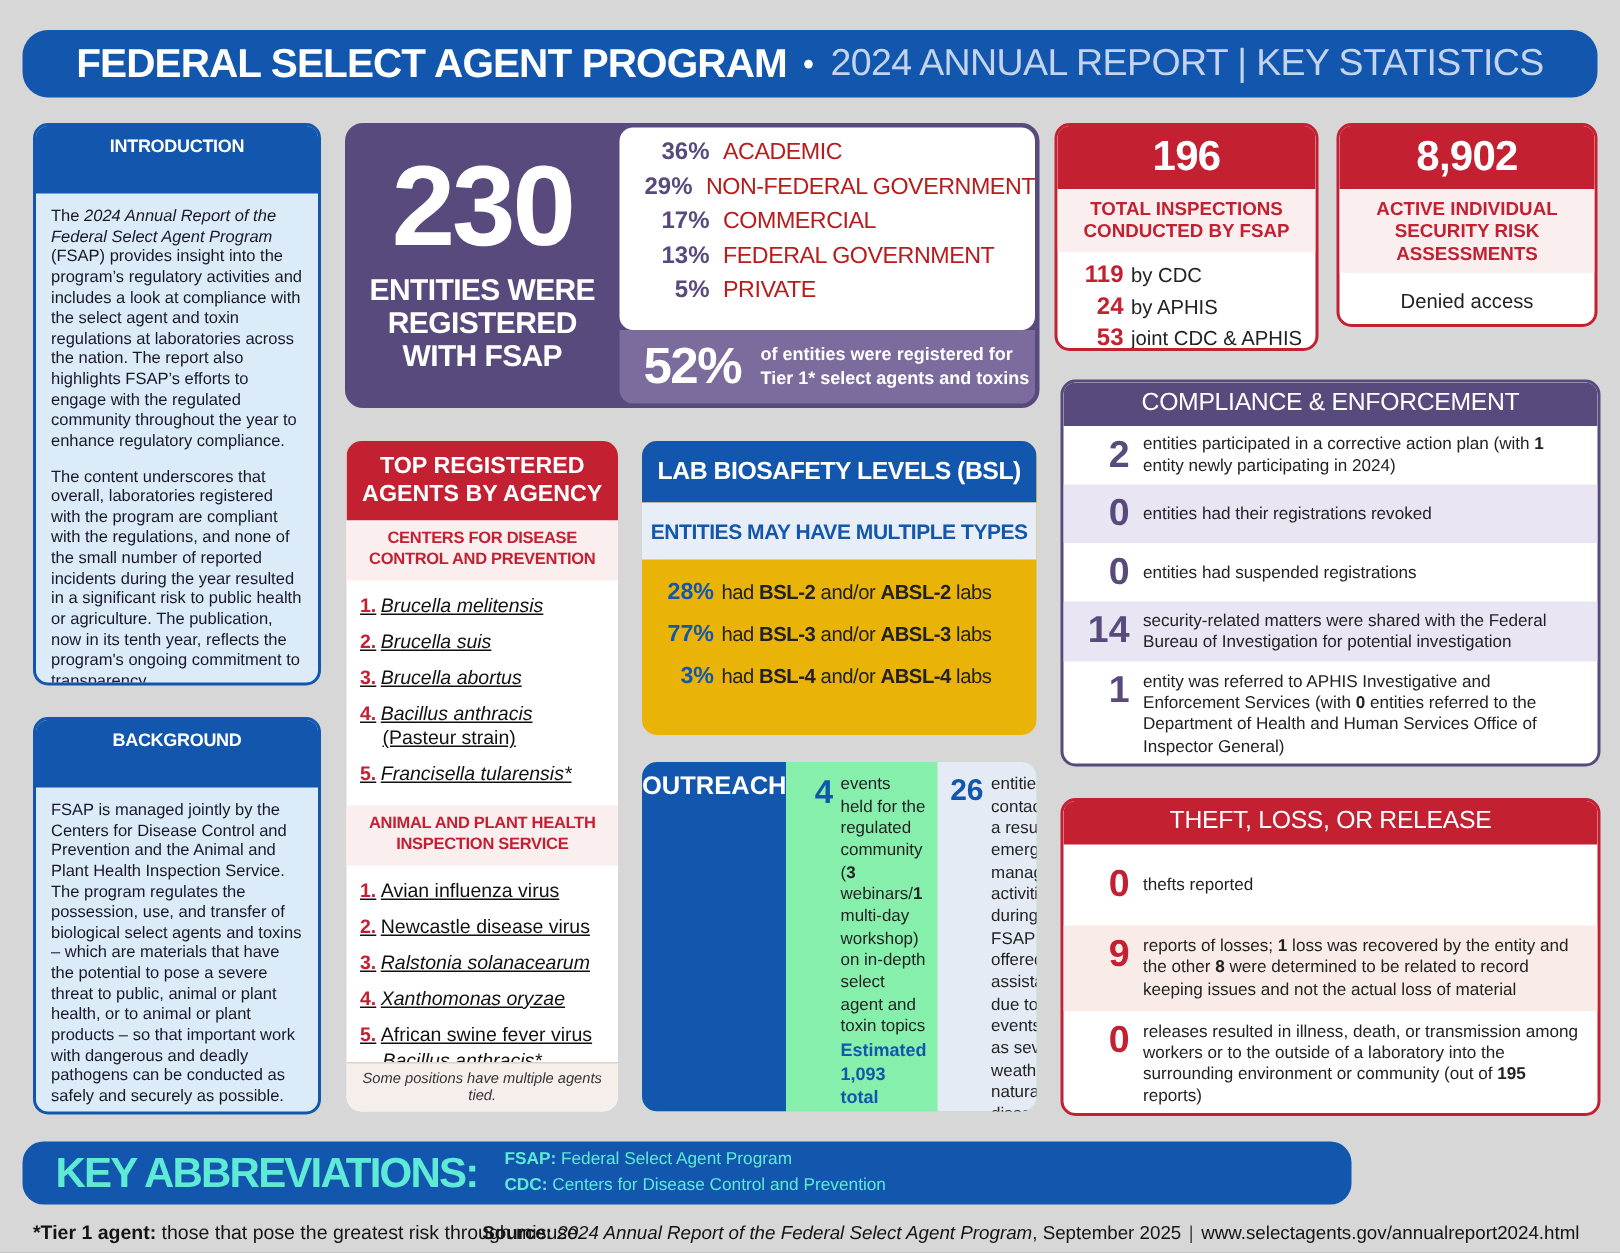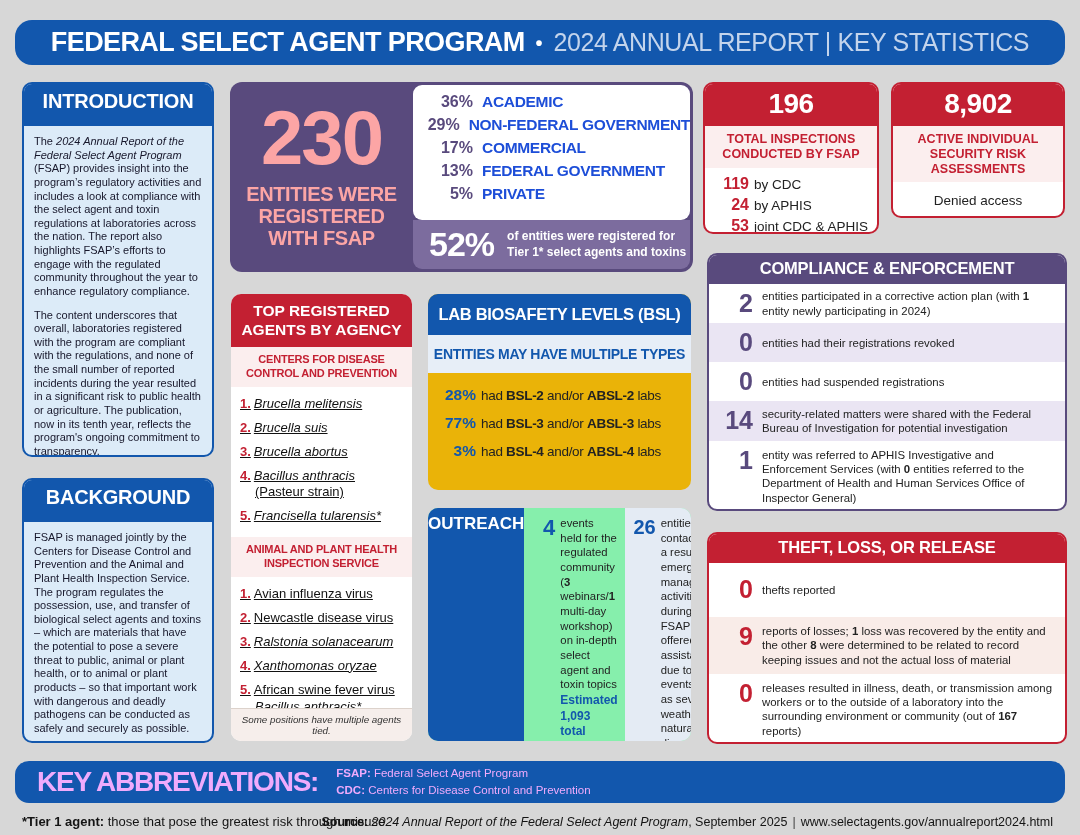--- a/index.html
+++ b/index.html
@@ -24,38 +24,38 @@
     border-radius:17px;display:flex;align-items:center;justify-content:center;gap:11px;}
   .banner-main{color:#fff;font-weight:800;font-size:27px;letter-spacing:-0.6px;white-space:nowrap;}
   .banner-bullet{color:#fff;font-weight:800;font-size:20px;padding-top:2px;}
   .banner-sub{color:#c3d4ec;font-weight:500;font-size:25px;letter-spacing:-0.4px;white-space:nowrap;}
 
   
   .panel{position:absolute;border-radius:10px;overflow:hidden;}
 
   
   .blue-panel{background:var(--blue-light);border:2px solid var(--blue);}
-  .blue-head{background:var(--blue);color:#fff;font-weight:800;font-size:20px;text-align:center;
-    padding:6px 0 13px;letter-spacing:-0.2px;}
+  .blue-head{background:var(--blue);color:#fff;font-weight:800;font-size:12px;text-align:center;
+    padding:6px 0 25px;letter-spacing:-0.2px;}
   .blue-body{padding:9px 9px 6px 10px;font-size:11px;line-height:1.24;color:#17172b;}
   .blue-body p+p{margin-top:10px;}
   .intro{left:22px;top:82px;width:192px;height:375px;}
   .background{left:22px;top:478px;width:192px;height:265px;}
 
   
   .entities{position:absolute;left:230px;top:82px;width:463px;height:190px;background:var(--purple);border-radius:12px;}
   .entities-left{position:absolute;left:0;top:0;width:183px;height:100%;display:flex;flex-direction:column;
-    align-items:center;justify-content:center;color:#fca5a5;}
+    align-items:center;justify-content:center;color:#ffffff;}
   .entities-number{font-size:76px;font-weight:800;line-height:0.88;letter-spacing:-2px;}
   .entities-caption{margin-top:11px;font-size:20px;font-weight:700;line-height:1.1;text-align:center;letter-spacing:-0.4px;}
   .entities-white{position:absolute;left:183px;top:3px;right:3px;height:135px;background:#fff;border-radius:9px;
     padding:8px 0 0 12px;}
   .cat-row{display:flex;align-items:baseline;height:23px;}
   .cat-pct{width:48px;text-align:right;color:var(--purple);font-weight:800;font-size:16px;}
-  .cat-label{margin-left:9px;color:#1d4ed8;font-weight:700;font-size:15.5px;letter-spacing:-0.3px;white-space:nowrap;}
+  .cat-label{margin-left:9px;color:#b91c1c;font-weight:400;font-size:15.5px;letter-spacing:-0.3px;white-space:nowrap;}
   .tier-band{position:absolute;left:183px;right:3px;bottom:3px;height:49px;background:var(--purple-light);
     border-radius:0 0 9px 9px;display:flex;align-items:center;color:#fff;}
   .tier-pct{font-size:34px;font-weight:800;margin-left:16px;letter-spacing:-1px;}
   .tier-text{margin-left:13px;font-size:12px;font-weight:700;line-height:1.3;}
 
   
   .red-box{background:#fff;border:2px solid var(--red);}
   .inspections{left:703px;top:82px;width:176px;height:152px;}
   .sra{left:891px;top:82px;width:174px;height:136px;}
   .red-head{background:var(--red);color:#fff;text-align:center;font-weight:800;font-size:28px;padding:4px 0 6px;letter-spacing:-0.5px;}
@@ -96,35 +96,35 @@
     font-size:11.3px;line-height:1.3;color:#222;}
   .out-item.alt{background:#e4ebf4;flex:1;}
   .out-num{color:var(--blue);font-weight:800;font-size:22px;text-align:right;line-height:1;padding-top:1px;}
   .out-num.small{font-size:20px;}
   .out-hl{color:var(--blue);font-weight:800;font-size:12px;margin-top:1px;}
 
   
   .big-list{background:#fff;display:flex;flex-direction:column;}
   .compliance{left:707px;top:253px;width:360px;height:258px;border:2px solid var(--purple);}
   .theft{left:707px;top:532px;width:360px;height:212px;border:2px solid var(--red);}
-  .list-head{color:#fff;font-weight:700;font-size:16.5px;text-align:center;padding:4px 0 6px;letter-spacing:-0.2px;}
+  .list-head{color:#fff;font-weight:400;font-size:16.5px;text-align:center;padding:4px 0 6px;letter-spacing:-0.2px;}
   .compliance .list-head{background:var(--purple);}
   .theft .list-head{background:var(--red);}
   .stat-row{display:grid;grid-template-columns:44px 1fr;column-gap:9px;align-items:center;
     padding:4px 10px 4px 0;font-size:11.4px;line-height:1.26;color:#222;flex:1;}
   .stat-row.top{align-items:start;padding-top:7px;}
   .stat-num{font-size:25px;font-weight:800;text-align:right;line-height:1;}
   .compliance .stat-num{color:var(--purple);}
   .theft .stat-num{color:var(--red);}
   .stat-row.alt-purple{background:var(--purple-row);}
   .stat-row.alt-pink{background:var(--pink-row);}
 
   
-  .keybar{position:absolute;left:15px;top:761px;width:1050px;height:42px;background:var(--blue);
-    border-radius:14px;display:flex;align-items:center;color:#f0abfc;}
+  .keybar{position:absolute;left:15px;top:761px;width:886px;height:42px;background:var(--blue);
+    border-radius:14px;display:flex;align-items:center;color:#5eead4;}
   .keybar-title{font-size:28px;font-weight:800;margin-left:22px;letter-spacing:-1.2px;white-space:nowrap;}
   .keybar-col{margin-left:18px;font-size:11.5px;line-height:1.5;white-space:nowrap;}
   .keybar-col.second{margin-left:38px;}
   .keybar-col b{font-weight:800;}
   .tier-note{position:absolute;left:22px;top:814px;font-size:13px;color:#141414;}
   .source-note{position:absolute;right:27px;top:815px;font-size:12.5px;color:#141414;}
   .source-note .sep{padding:0 5px;color:#444;}
 </style>
 </head>
 <body>
@@ -306,21 +306,21 @@
     <div class="stat-row">
         <span class="stat-num">0</span>
         <span><span>thefts reported</span><b></b><span></span><b></b><span></span></span>
       </div>
     <div class="stat-row alt-pink top">
         <span class="stat-num">9</span>
         <span><span>reports of losses; </span><b>1</b><span> loss was recovered by the entity and the other </span><b>8</b><span> were determined to be related to record keeping issues and not the actual loss of material</span></span>
       </div>
     <div class="stat-row top">
         <span class="stat-num">0</span>
-        <span><span>releases resulted in illness, death, or transmission among workers or to the outside of a laboratory into the surrounding environment or community (out of </span><b>167</b><span></span><b></b><span> reports)</span></span>
+        <span><span>releases resulted in illness, death, or transmission among workers or to the outside of a laboratory into the surrounding environment or community (out of </span><b>195</b><span></span><b></b><span> reports)</span></span>
       </div>
   </section>
 
   <footer class="keybar">
     <span class="keybar-title">KEY ABBREVIATIONS:</span>
     <span class="keybar-col">
       <b>FSAP:</b><span> Federal Select Agent Program</span><br>
       <b>CDC:</b><span> Centers for Disease Control and Prevention</span>
     </span>
   </footer>

